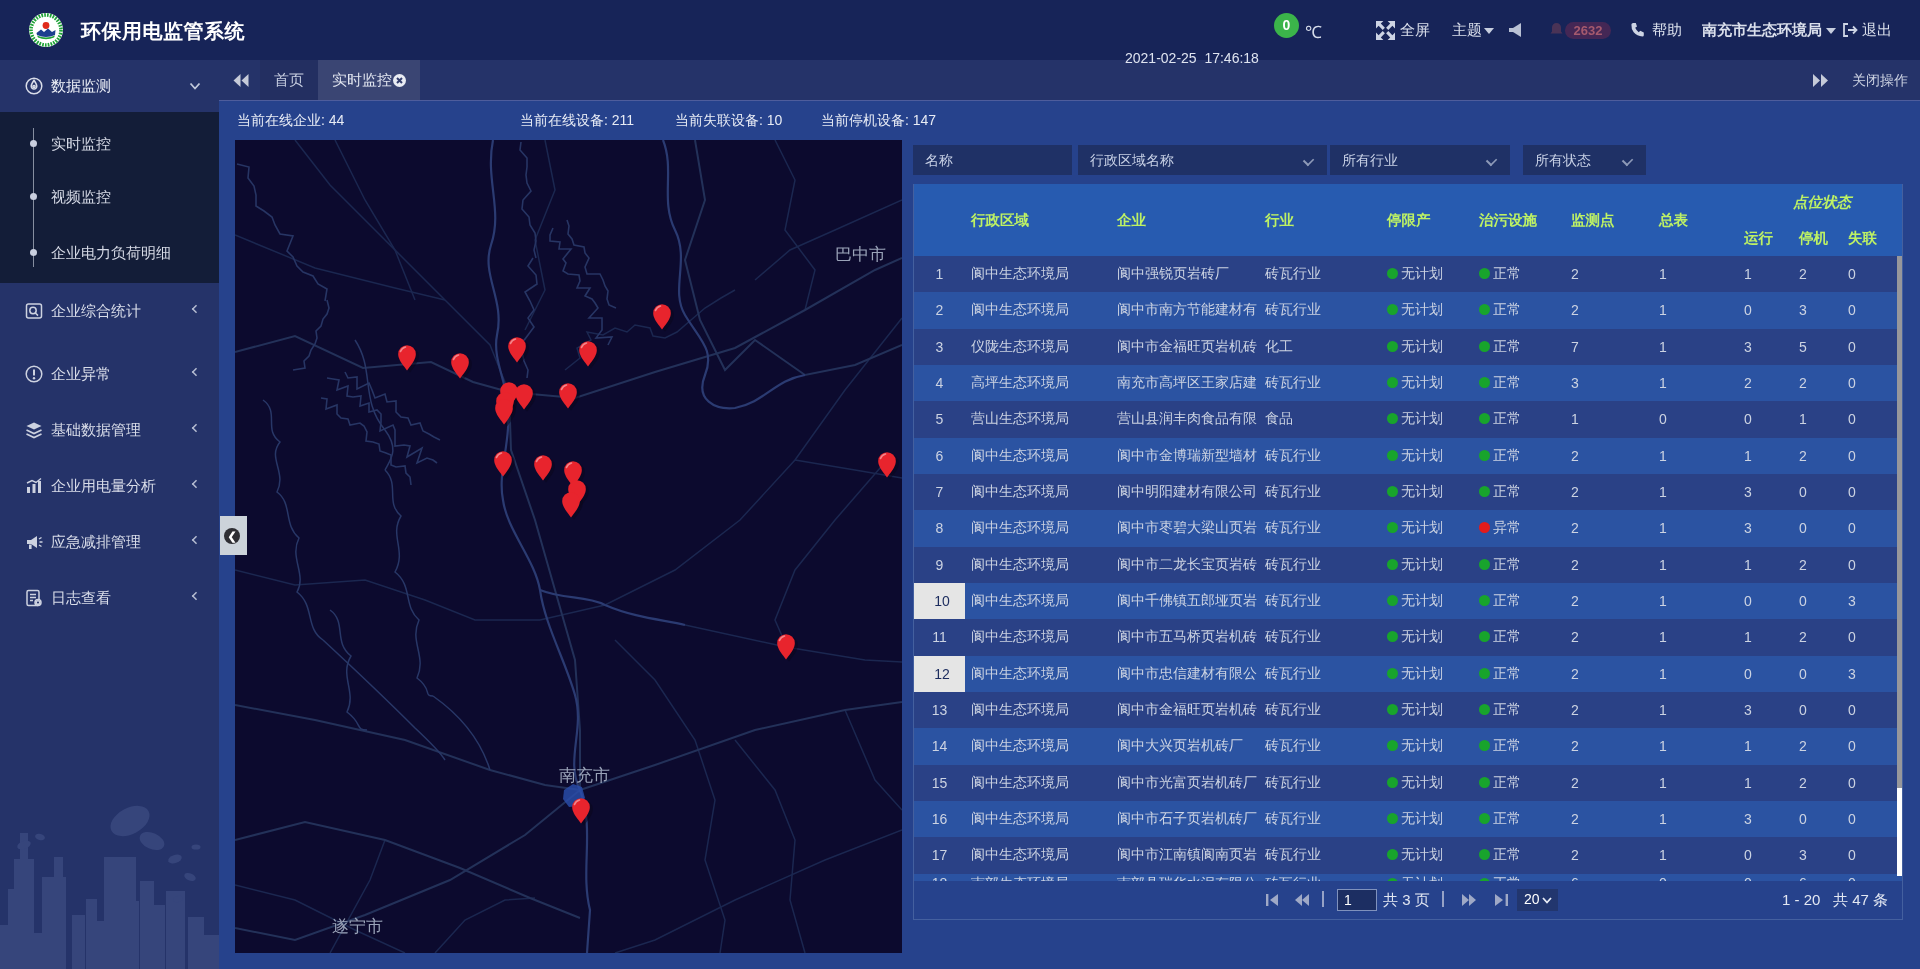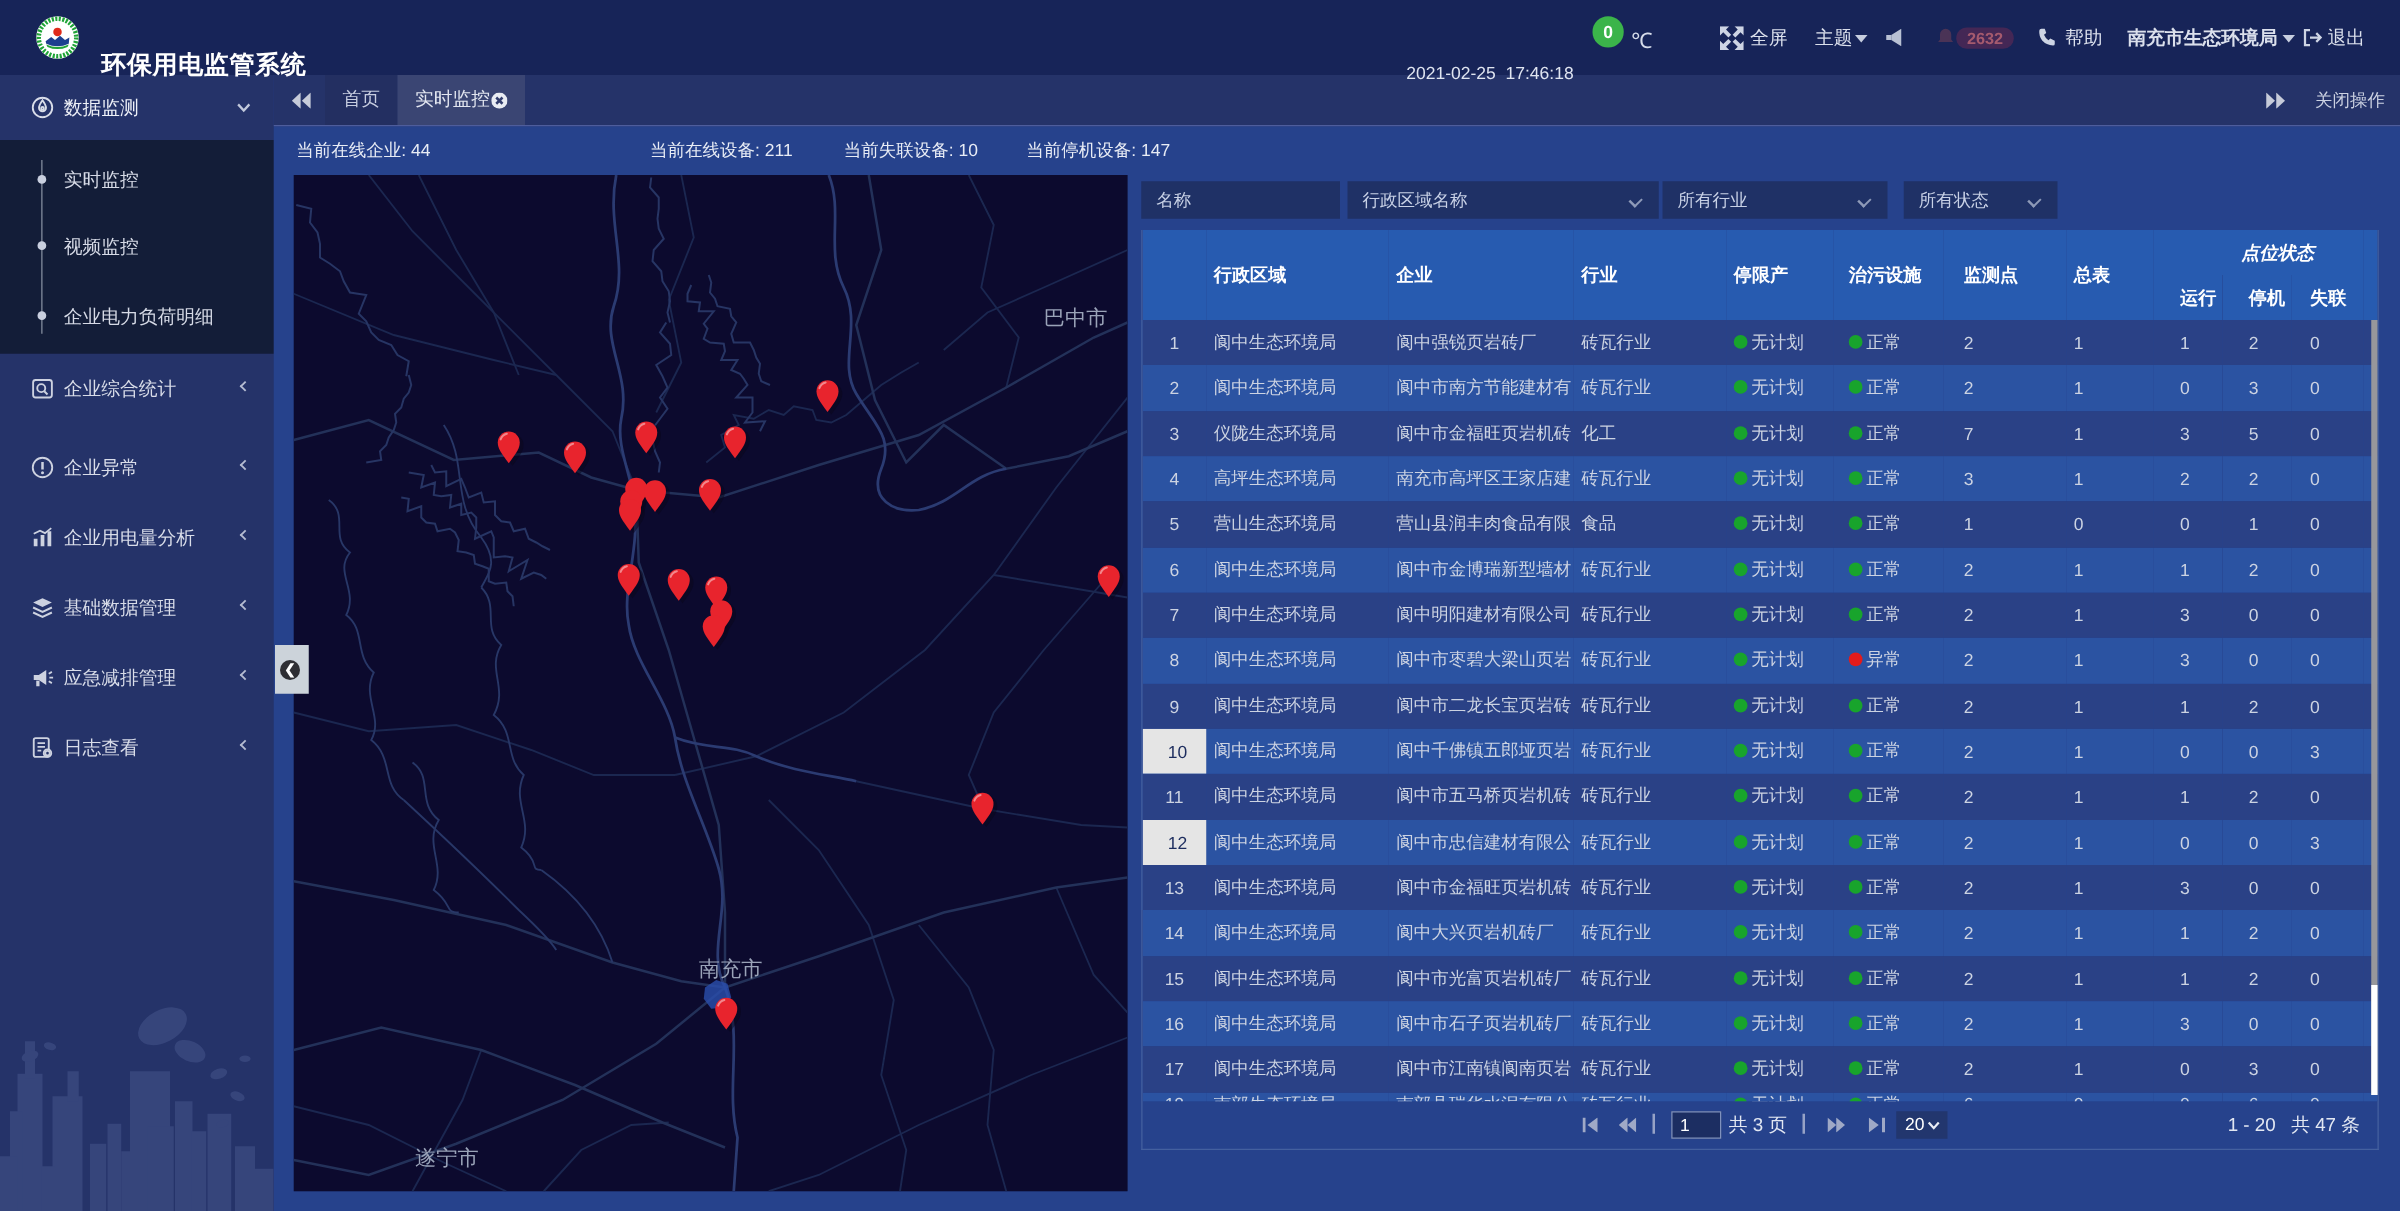--- a/index.html
+++ b/index.html
@@ -2,21 +2,21 @@
 <html lang="zh"><head>
 <meta charset="utf-8">
 <title>环保用电监管系统</title>
 <style>
 *{margin:0;padding:0;box-sizing:border-box;}
 html,body{width:1920px;height:969px;overflow:hidden;background:#26428c;
  font-family:"Liberation Sans",sans-serif;}
 #app{position:relative;width:1920px;height:969px;}
 
 #top{position:absolute;left:0;top:0;width:1920px;height:60px;background:#172458;z-index:5;}
-#top .title{position:absolute;left:81px;top:18px;color:#fff;font-size:20px;font-weight:bold;letter-spacing:.5px;margin-top:20px;}
+#top .title{position:absolute;left:81px;top:18px;color:#fff;font-size:20px;font-weight:bold;letter-spacing:.5px;}
 #top .date{position:absolute;left:1125px;top:22px;color:#dfe4f0;font-size:14px;margin-top:28px;}
 #badge0{position:absolute;left:1274px;top:13px;width:25px;height:25px;border-radius:50%;background:#3bb44a;color:#fff;font-size:14px;font-weight:bold;text-align:center;line-height:25px;}
 #top .cels{position:absolute;left:1305px;top:20px;color:#d6dcea;font-size:17px;}
 .hitem{position:absolute;top:21px;color:#dbe0ec;font-size:15px;}
 #bellpill{position:absolute;left:1565px;top:22px;width:46px;height:17px;border-radius:9px;background:rgba(185,45,80,.28);color:#a55a6e;font-size:13px;text-align:center;line-height:17px;font-weight:bold;}
 
 #side{position:absolute;left:0;top:60px;width:219px;height:909px;background:#253369;overflow:hidden;}
 .pitem{position:relative;height:52px;}
 .pitem .txt{position:absolute;left:51px;top:50%;margin-top:-9px;color:#d9dde9;font-size:15px;}
 .pitem .ic{position:absolute;left:25px;top:50%;margin-top:-9px;width:18px;height:18px;}
@@ -39,21 +39,21 @@
 #map{position:absolute;left:235px;top:140px;width:667px;height:813px;background:#0f1033;}
 #collapse{position:absolute;left:220px;top:516px;width:27px;height:39px;background:#ccd3da;z-index:6;}
 #collapse .cir{position:absolute;left:4px;top:12px;width:16px;height:16px;border-radius:50%;background:#2e2e33;color:#fff;font-size:11px;text-align:center;line-height:16px;font-weight:bold;}
 
 .fbox{position:absolute;top:145px;height:30px;background:#1f3166;color:#c8d1e6;font-size:14px;line-height:30px;padding-left:12px;}
 .fbox .ar{position:absolute;top:11px;right:14px;width:9px;height:9px;border-left:2px solid #8e9ab8;border-bottom:2px solid #8e9ab8;transform:rotate(-45deg) scale(1,.8);}
 #panel{position:absolute;left:913px;top:184px;width:990px;height:736px;border:1px solid #44609f;border-top:none;}
 #gridclip{position:absolute;left:0;top:0;width:988px;height:697px;overflow:hidden;}
 table{border-collapse:collapse;table-layout:fixed;width:988px;}
 th,td{padding:0;font-weight:normal;overflow:hidden;white-space:nowrap;}
-thead th{background:#275bb0;color:#ffffff;font-weight:bold;font-size:14.5px;text-align:left;}
+thead th{background:#275bb0;color:#bef264;font-weight:bold;font-size:14.5px;text-align:left;}
 thead tr.h1 th{height:36px;}
 thead tr.h2 th{height:36px;}
 td{height:36.33px;color:#ccd3e2;font-size:14px;text-align:left;}
 tr.last td{vertical-align:top;line-height:14px;padding-top:2px;}
 tr.odd td{background:#2a4186;}
 tr.even td{background:#2b53a2;}
 td.num,th.num{text-align:center;}
 .sel{display:inline-block;width:56px;height:36px;line-height:36px;background:#e5e5e5;color:#1c2c5e;}
 .pl6{padding-left:6px;}
 .pl16{padding-left:16px;}
@@ -164,39 +164,39 @@
             <circle cx="9" cy="9" r="7.8"></circle>
             <path d="M9 4.5 L9 10.5" stroke-width="2"></path>
             <circle cx="9" cy="13.2" r="1.2" fill="#cdd2e0" stroke="none"></circle>
           </g>
         </svg>
     <span class="txt">企业异常</span>
         <span class="chev"></span>
   </div>
   <div class="pitem" style="height:56px;">
     <svg class="ic" viewBox="0 0 18 18">
+          <g fill="none" stroke="#cdd2e0" stroke-width="1.6">
+            <path d="M9 1.5 L16.5 5 L9 8.5 L1.5 5 Z" fill="#cdd2e0" stroke="none"></path>
+            <path d="M1.5 9 L9 12.5 L16.5 9"></path>
+            <path d="M1.5 13 L9 16.5 L16.5 13"></path>
+          </g>
+        </svg>
+    <span class="txt">基础数据管理</span>
+        <span class="chev"></span>
+  </div>
+  <div class="pitem" style="height:56px;">
+    <svg class="ic" viewBox="0 0 18 18">
           <g fill="#cdd2e0">
             <rect x="2" y="10" width="3" height="6"></rect>
             <rect x="7.5" y="7" width="3" height="9"></rect>
             <rect x="13" y="4" width="3" height="12"></rect>
           </g>
           <path d="M2 6 L7 3.5 L11 5.5 L16 1.5" stroke="#cdd2e0" stroke-width="1.4" fill="none"></path>
         </svg>
     <span class="txt">企业用电量分析</span>
-        <span class="chev"></span>
-  </div>
-  <div class="pitem" style="height:56px;">
-    <svg class="ic" viewBox="0 0 18 18">
-          <g fill="none" stroke="#cdd2e0" stroke-width="1.6">
-            <path d="M9 1.5 L16.5 5 L9 8.5 L1.5 5 Z" fill="#cdd2e0" stroke="none"></path>
-            <path d="M1.5 9 L9 12.5 L16.5 9"></path>
-            <path d="M1.5 13 L9 16.5 L16.5 13"></path>
-          </g>
-        </svg>
-    <span class="txt">基础数据管理</span>
         <span class="chev"></span>
   </div>
   <div class="pitem" style="height:56px;">
     <svg class="ic" viewBox="0 0 18 18">
           <g fill="#cdd2e0">
             <path d="M2 7 L6 7 L12 3 L12 15 L6 11 L2 11 Z"></path>
             <rect x="4" y="11.5" width="2.6" height="4.5"></rect>
             <path d="M14 6 L16.5 4.5 M14.5 9 L17.5 9 M14 12 L16.5 13.5" stroke="#cdd2e0" stroke-width="1.4"></path>
           </g>
         </svg>

